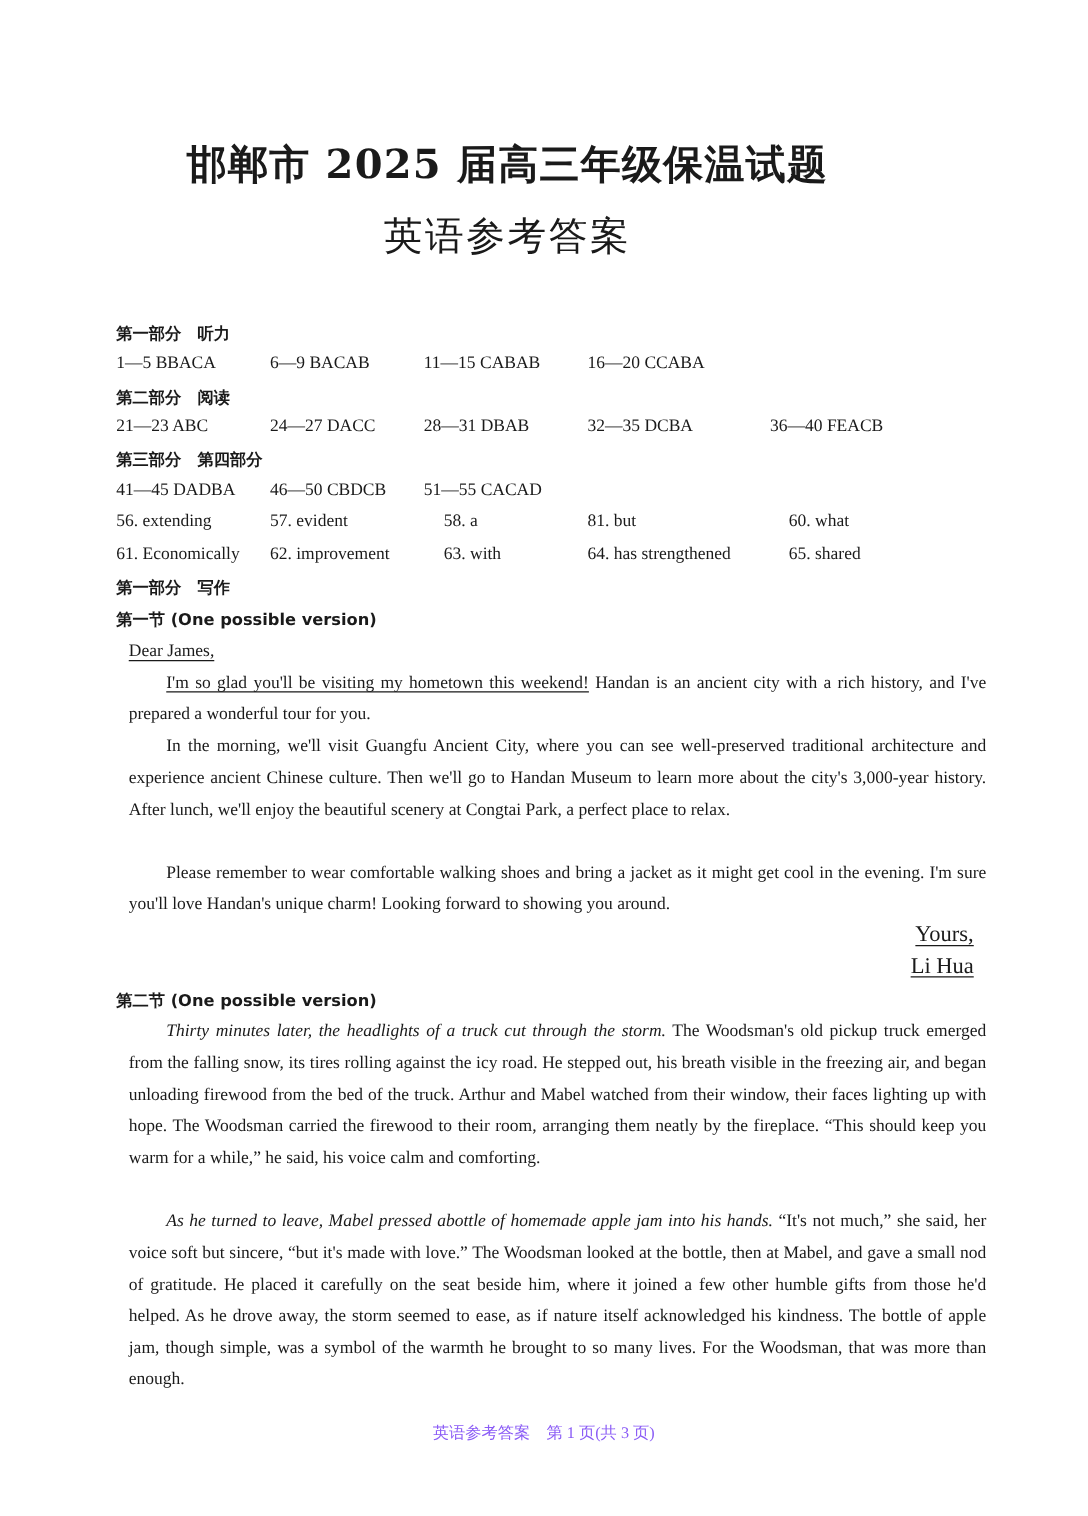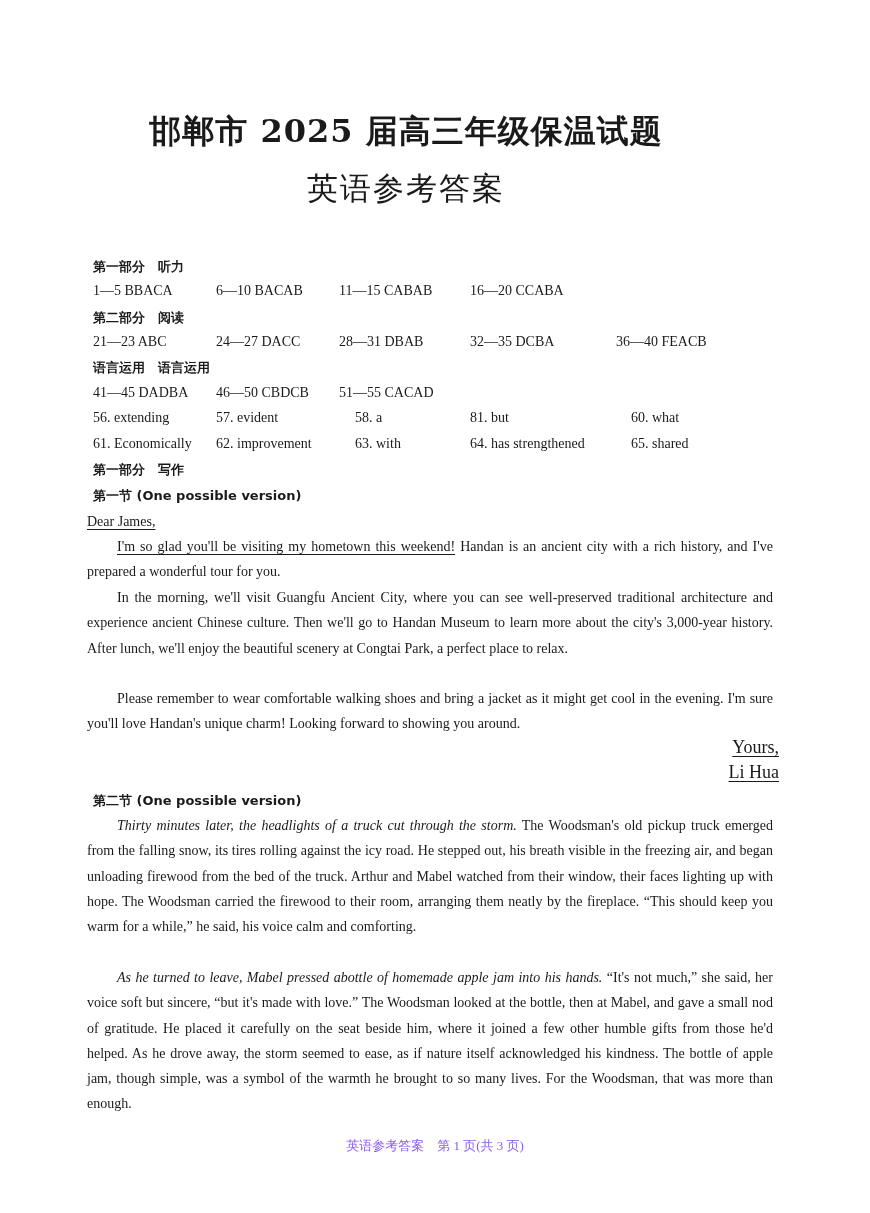--- a/index.html
+++ b/index.html
@@ -4,51 +4,51 @@
 <style>
   html, body { margin:0; padding:0; background:#ffffff; }
   body { width:870px; height:1213px; position:relative; overflow:hidden; color:#1a1a1a;
          font-family:"Liberation Serif", "DejaVu Serif", serif; }
   .title { position:absolute; left:0; width:812px; text-align:center; font-weight:bold; }
   .t1 { top:110px; font-size:32px; letter-spacing:1px; font-family:"DejaVu Serif", serif; }
   .t2 { top:168px; font-size:31px; font-weight:normal; letter-spacing:2px; font-family:"DejaVu Sans", sans-serif; }
   .sec { position:absolute; left:93px; font-size:13px; font-weight:bold; font-family:"DejaVu Sans", sans-serif; }
   .row { position:absolute; left:0; font-size:14px; white-space:nowrap; }
   .cell { position:absolute; }
-  .para { position:absolute; left:87px; width:686px; font-size:14px; line-height:25.3px; text-align:justify; }
+  .para { position:absolute; left:103px; width:686px; font-size:14px; line-height:25.3px; text-align:justify; }
   .para .indent { display:inline-block; width:30px; }
   .u { text-decoration:underline; text-underline-offset:3px; }
   .i { font-style:italic; }
   .right { position:absolute; right:91px; font-size:18px; text-decoration:underline; text-underline-offset:3px; }
   .footer { position:absolute; top:1137px; left:0; width:870px; text-align:center; font-size:13px; color:#8b5cf6; }
 </style>
 </head>
 <body>
 
 <div class="title t1">邯郸市 2025 届高三年级保温试题</div>
 <div class="title t2">英语参考答案</div>
 
 <div class="sec" style="top:258px">第一部分　听力</div>
 <div class="row" style="top:283px">
   <span class="cell" style="left:93px">1—5 BBACA</span>
-  <span class="cell" style="left:216px">6—10 BACAB</span>
+  <span class="cell" style="left:216px">6—9 BACAB</span>
   <span class="cell" style="left:339px">11—15 CABAB</span>
   <span class="cell" style="left:470px">16—20 CCABA</span>
 </div>
 
 <div class="sec" style="top:309px">第二部分　阅读</div>
 <div class="row" style="top:334px">
   <span class="cell" style="left:93px">21—23 ABC</span>
   <span class="cell" style="left:216px">24—27 DACC</span>
   <span class="cell" style="left:339px">28—31 DBAB</span>
   <span class="cell" style="left:470px">32—35 DCBA</span>
   <span class="cell" style="left:616px">36—40 FEACB</span>
 </div>
 
-<div class="sec" style="top:359px">语言运用　语言运用</div>
+<div class="sec" style="top:359px">第三部分　第四部分</div>
 <div class="row" style="top:385px">
   <span class="cell" style="left:93px">41—45 DADBA</span>
   <span class="cell" style="left:216px">46—50 CBDCB</span>
   <span class="cell" style="left:339px">51—55 CACAD</span>
 </div>
 <div class="row" style="top:410px">
   <span class="cell" style="left:93px">56. extending</span>
   <span class="cell" style="left:216px">57. evident</span>
   <span class="cell" style="left:355px">58. a</span>
   <span class="cell" style="left:470px">81. but</span>

